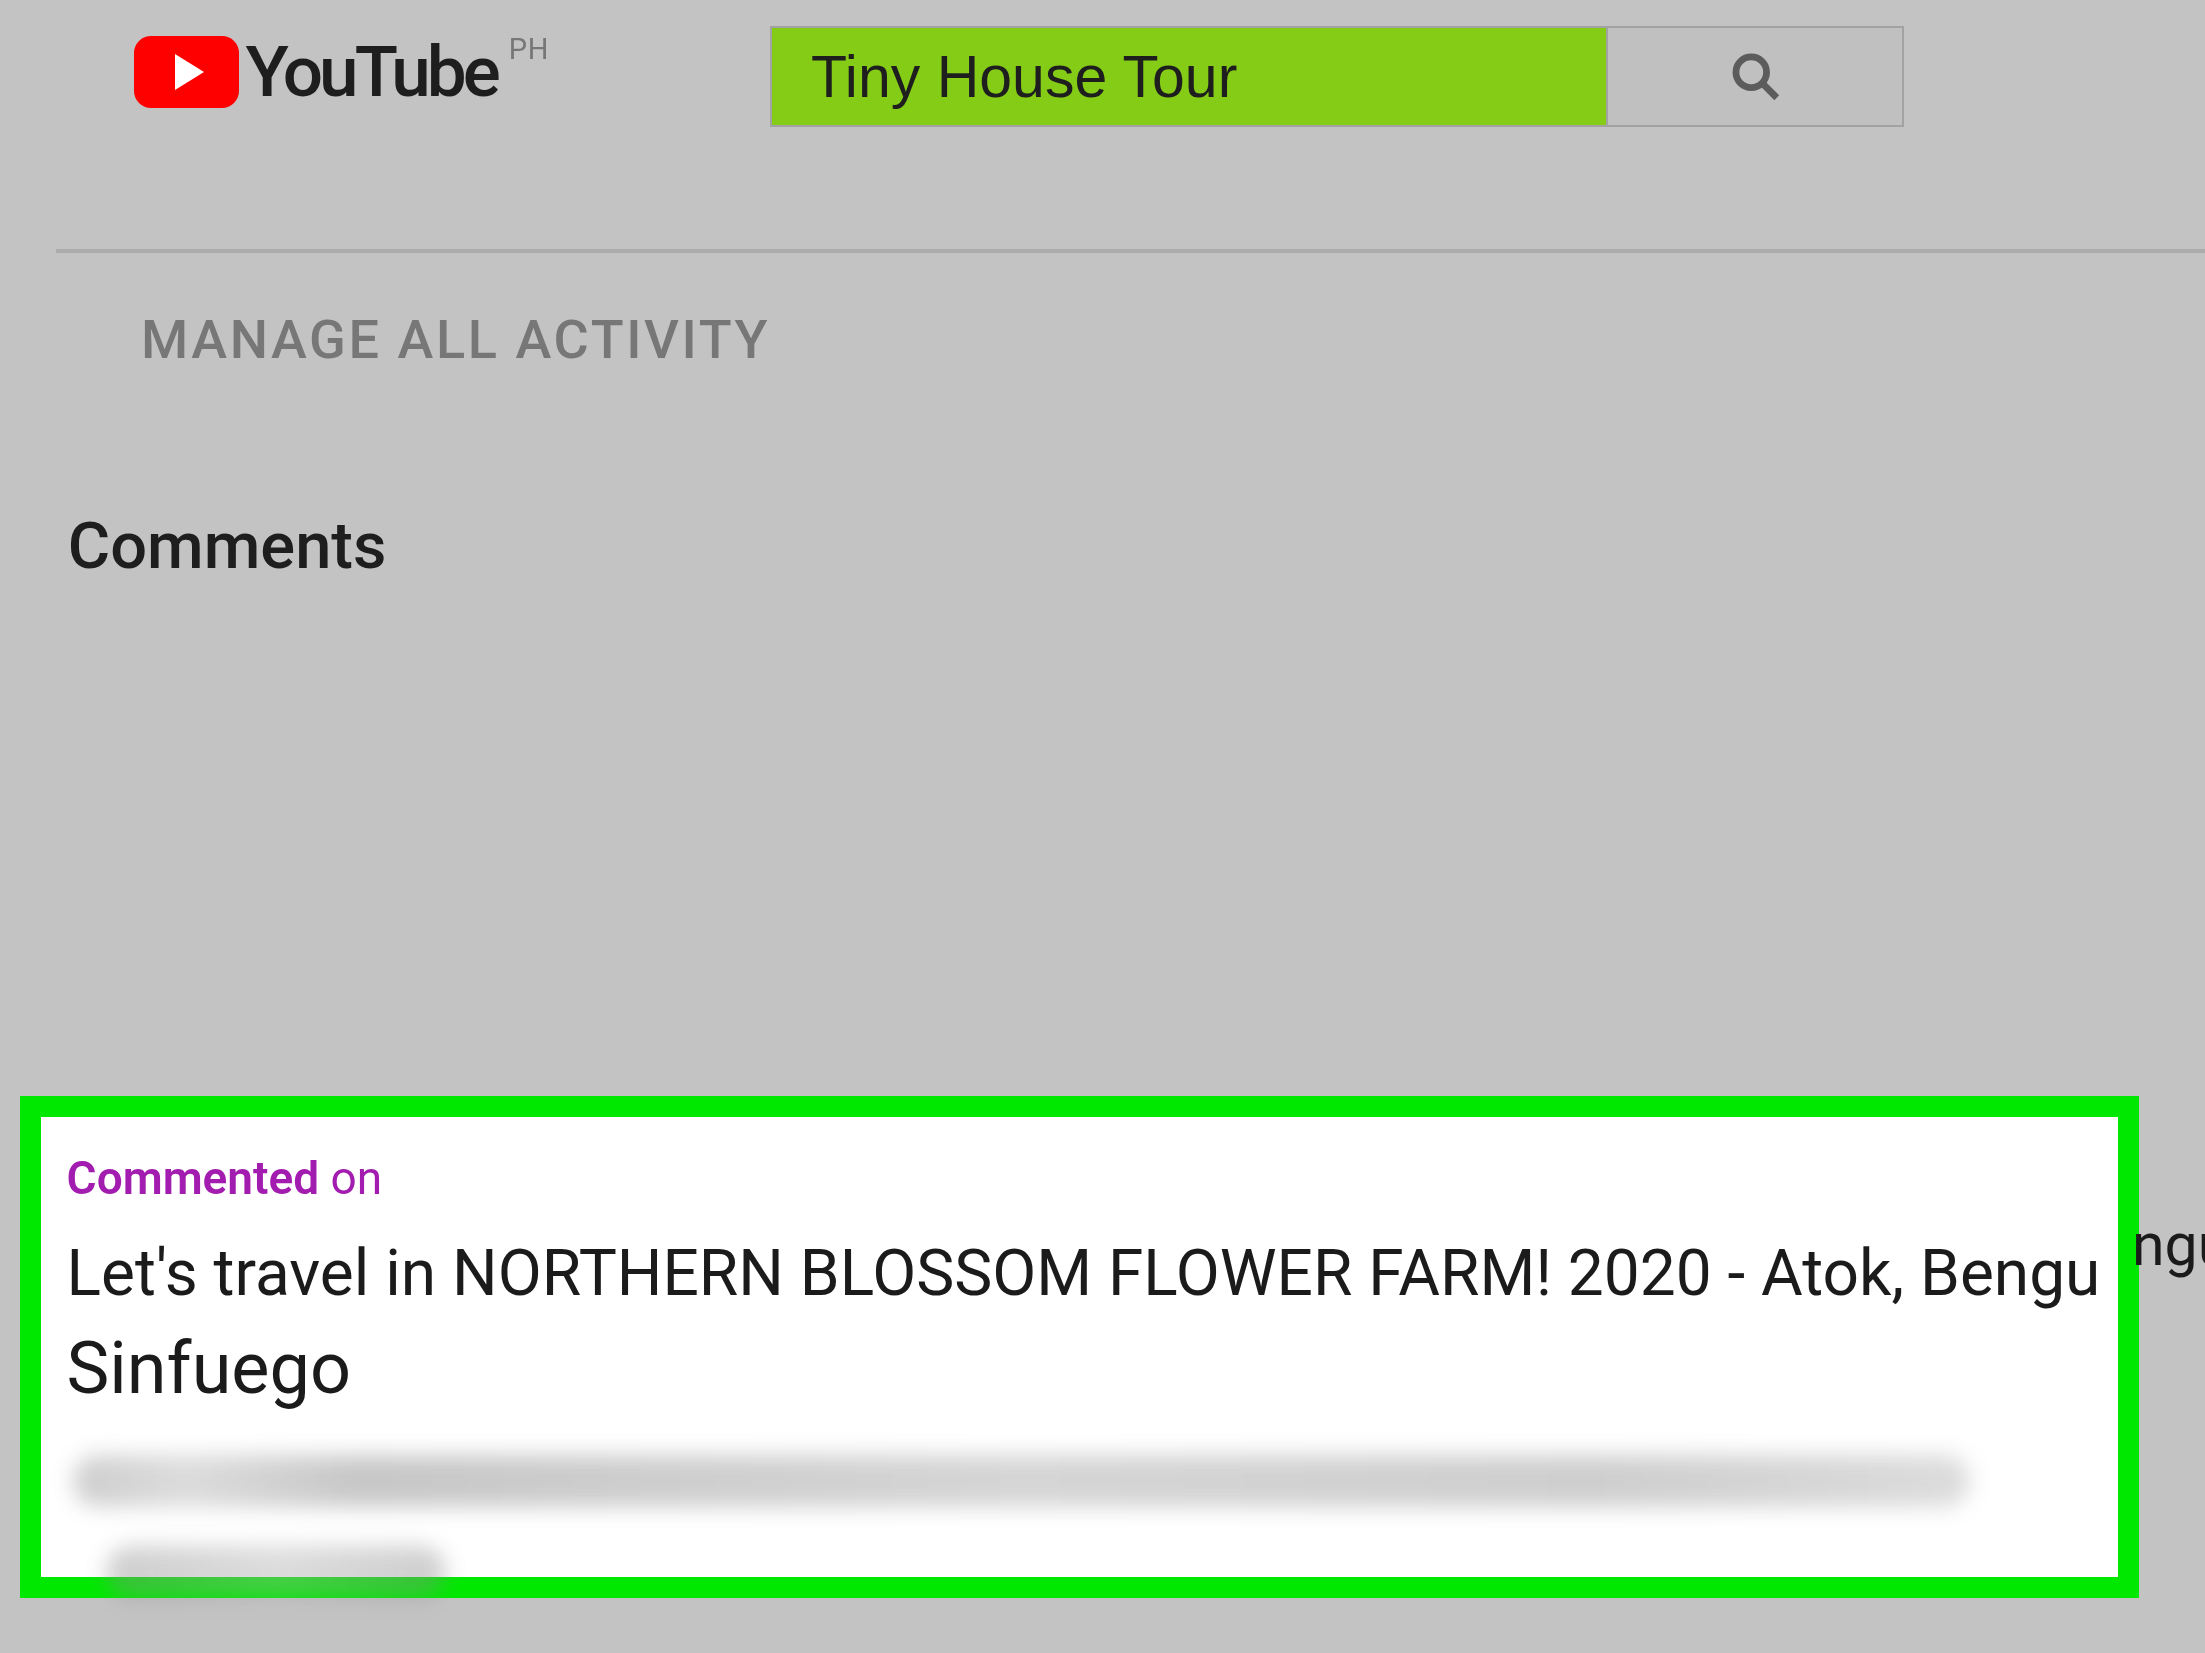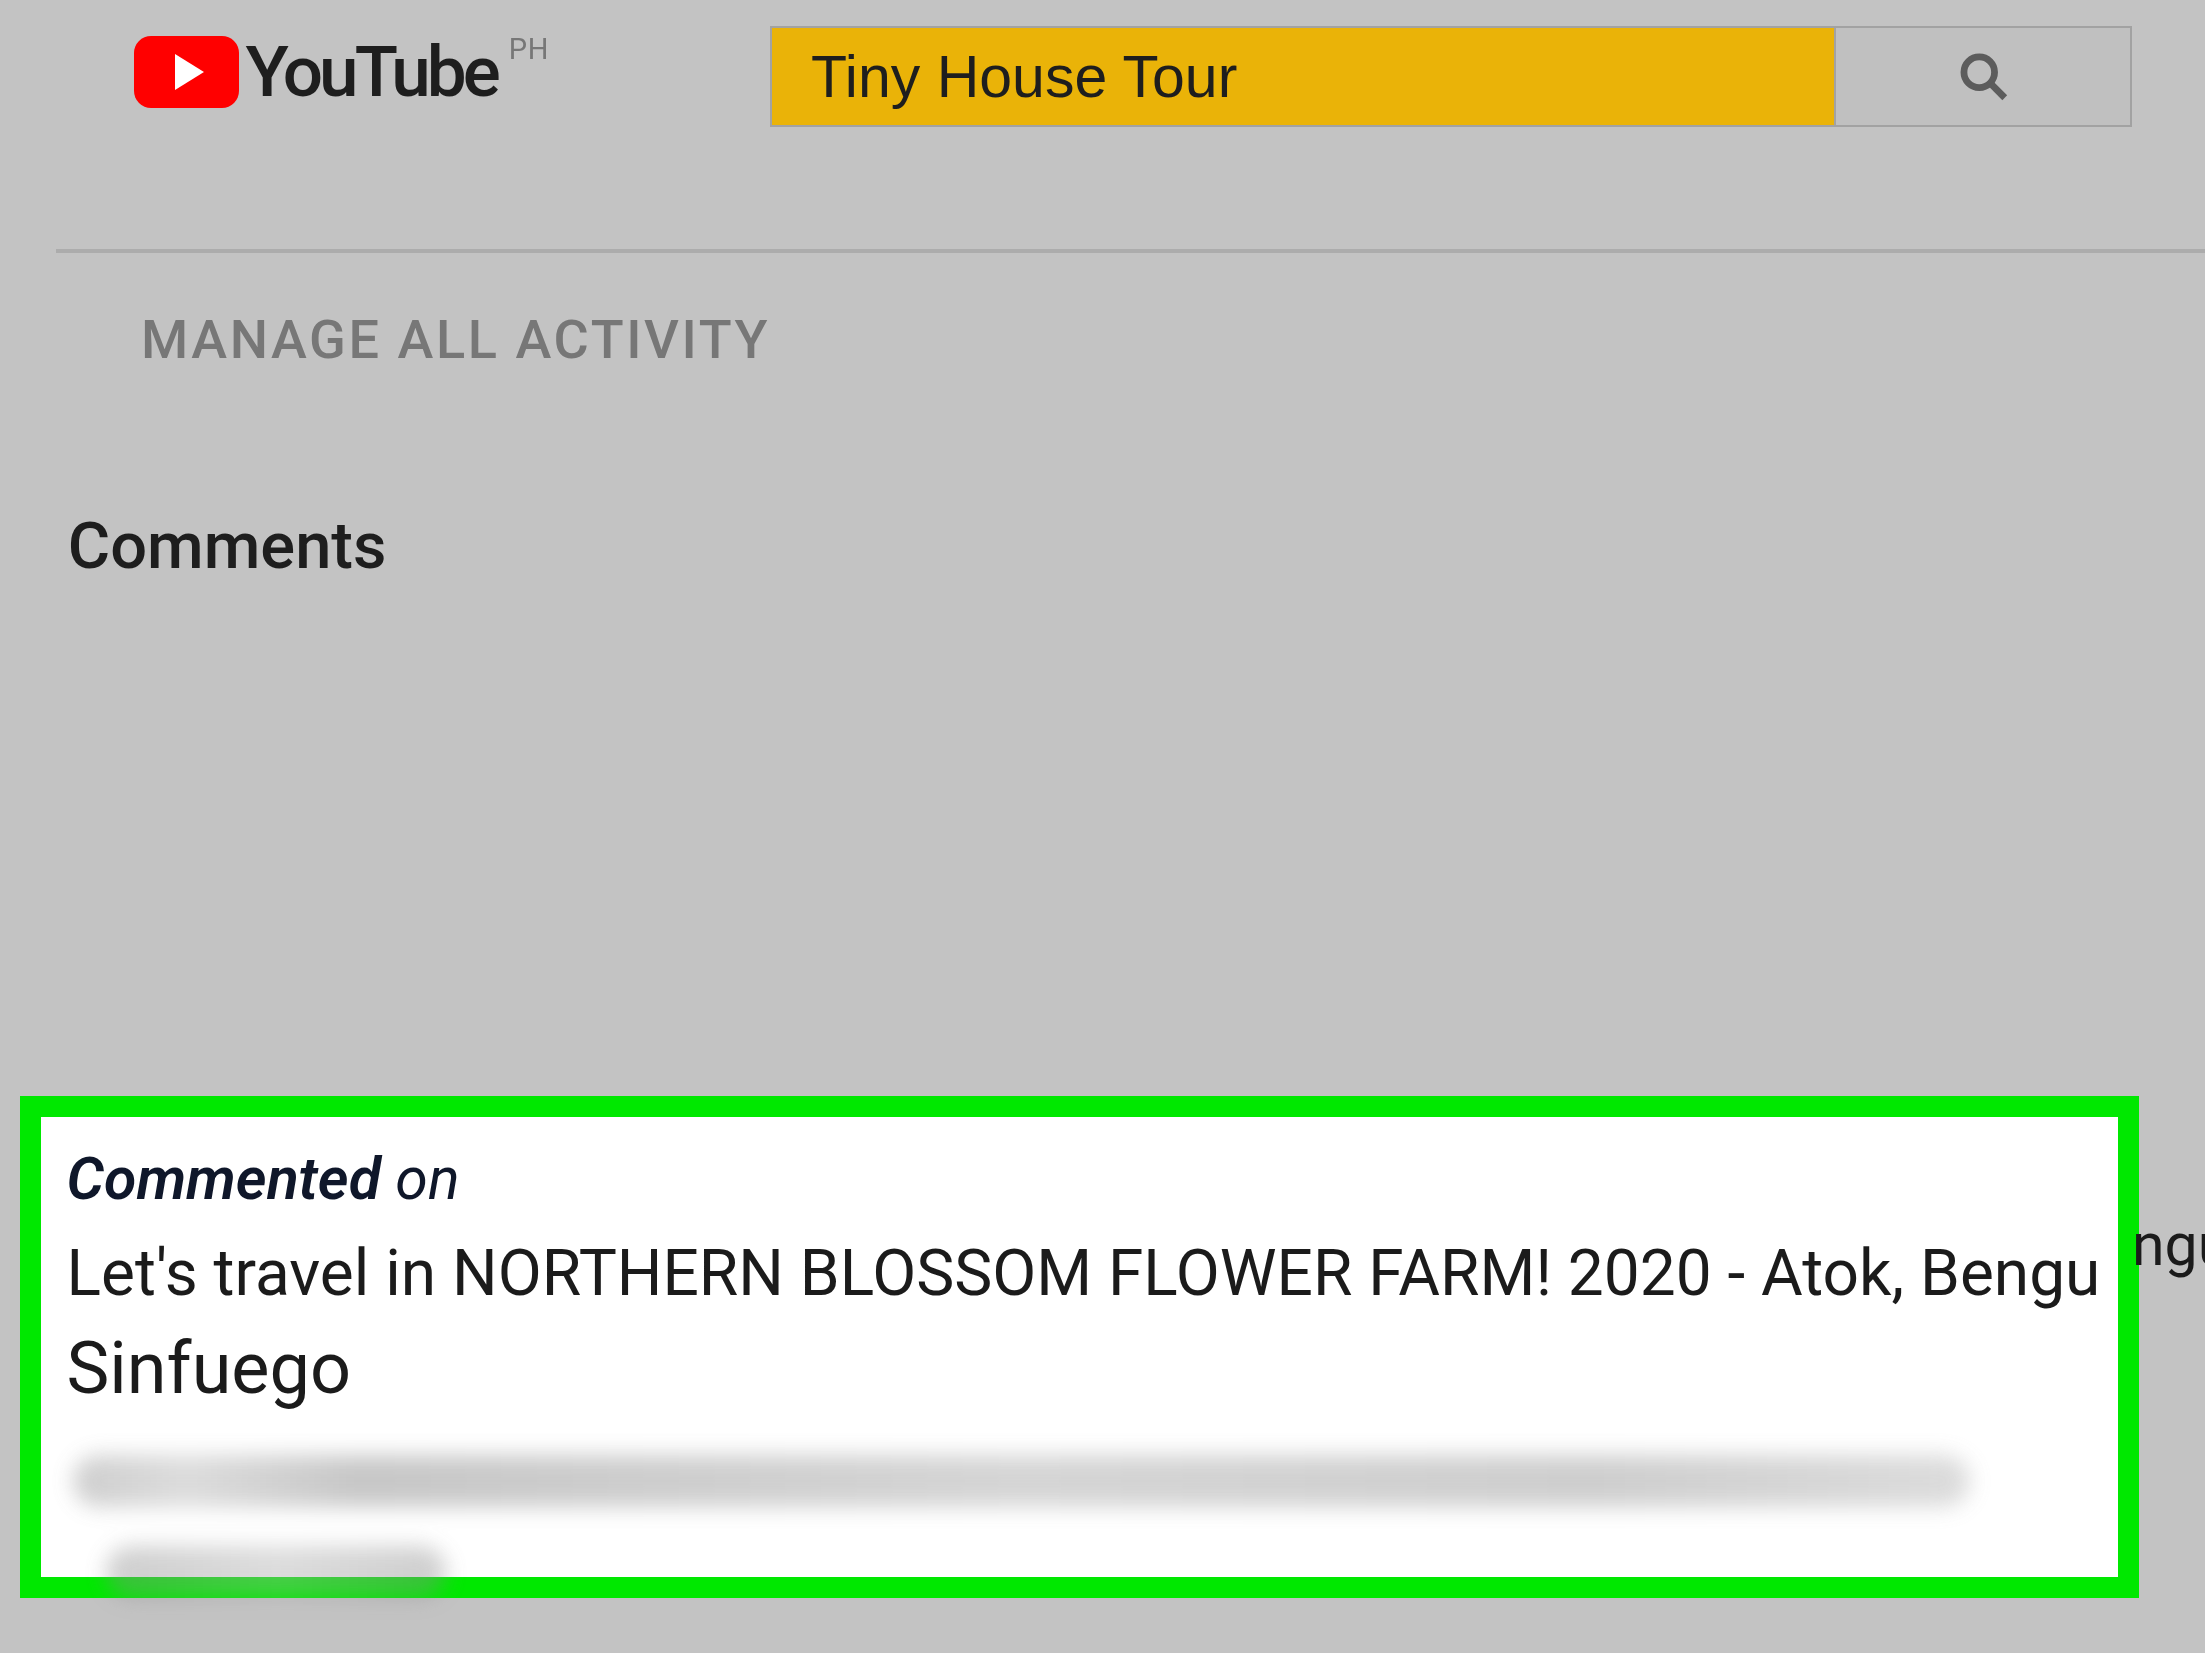--- a/index.html
+++ b/index.html
@@ -75,23 +75,23 @@
   }
 
   .search-wrap {
     position: absolute;
     left: 770px;
     top: 26px;
     display: flex;
     height: 101px;
   }
   .search-input {
-    width: 1064px;
+    width: 836px;
     height: 101px;
-    background: #eab308;
+    background: #84cc16;
     border: 2.6px solid #a2a2a2;
     border-right: none;
     font-size: 59px;
     padding: 0 39px;
     color: #1e1e1e;
     outline: none;
   }
   .search-btn {
     width: 298px;
     height: 101px;
@@ -153,24 +153,23 @@
     position: absolute;
     left: 19.6px;
     top: 1096px;
     width: 2119px;
     height: 502px;
     background: #ffffff;
     border: 21px solid #00e800;
     padding: 14.4px 26px 26px 26px;
   }
   .comment-line1 {
-    font-size: 59px;
-    color: #0f172a;
-    line-height: 95px;
-    font-style: italic;
+    font-size: 46px;
+    color: #a21caf;
+    line-height: 95px;
   }
   .comment-line1 .bold { font-weight: 600; }
   .comment-video-title {
     font-size: 64px;
     color: #1b1b1b;
     line-height: 95px;
     white-space: nowrap;
     overflow: visible;
   }
   .comment-channel {

